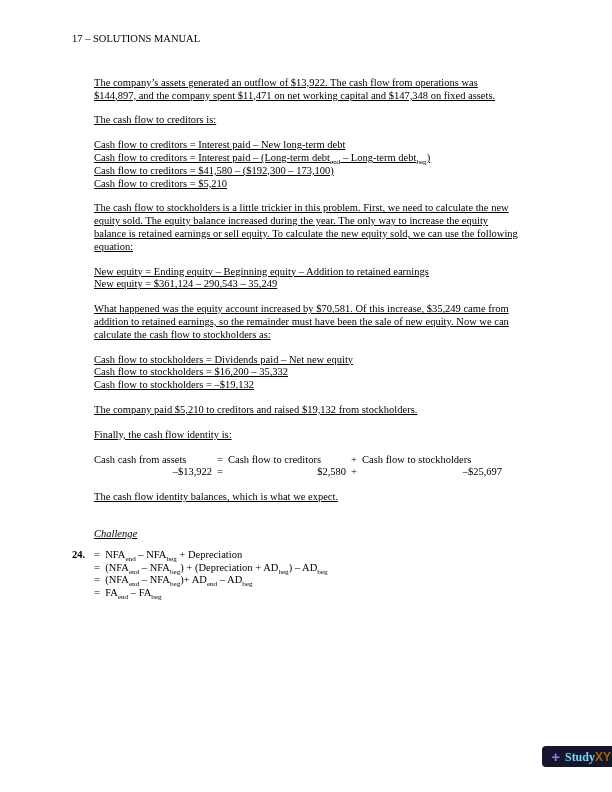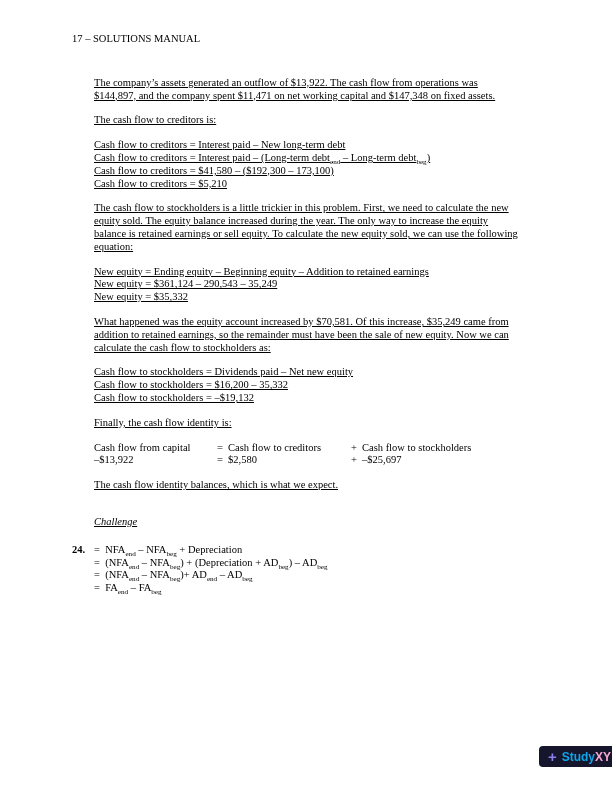--- a/index.html
+++ b/index.html
@@ -16,41 +16,41 @@
   }
   .doc{position:absolute;left:72px;top:33px;width:448px;}
   .hdr{margin:0 0 31px 0;}
   .blk{margin:0 0 12px 0;}
   .ind{margin-left:22px;width:426px;text-decoration:underline;}
   .eq{white-space:pre-wrap;}
   sub{font-size:0.68em;line-height:0;margin-top:8px;}
   table.identity{border-collapse:collapse;margin-left:22px;}
   table.identity td{padding:0;vertical-align:top;}
   table.identity tr.r1 td{text-align:left;}
-  table.identity tr.r2 td{text-align:left;}
+  table.identity tr.r2 td{text-align:right;}
   td.c1{width:118px;} td.c2{width:16px;text-align:center !important;}
   td.c3{width:118px;} td.c4{width:16px;text-align:center !important;}
   td.c5{width:140px;}
-  .challenge{font-style:italic;text-decoration:underline;margin:24px 0 15px 22px;}
+  .challenge{font-style:italic;text-decoration:underline;margin:24px 0 8px 22px;}
   .qrow{display:flex;margin:0 0 12px 0;}
   .qnum{width:22px;font-weight:bold;flex:none;}
   .qlabel{width:94px;flex:none;}
   .qletter{width:16px;flex:none;font-style:italic;}
   .qtext{flex:1;}
   .eqcol{flex:1;}
   .footer-badge{
     position:absolute;right:35px;bottom:25px;
     height:21px;display:flex;align-items:center;gap:5px;
     background:#15152b;border-radius:4px;padding:0 9px;
     font-family:"Liberation Sans", sans-serif;
   }
   .plus{color:#8a7ff0;font-size:15px;font-weight:bold;line-height:1;}
   .brand{font-size:12px;font-weight:bold;line-height:1;}
-  .brand .w{color:#0ea5e9;}
-  .brand .xy{color:#f9a8d4;}
+  .brand .w{color:#7dd3fc;font-family:Liberation Serif, serif;}
+  .brand .xy{color:#a16207;}
 </style>
 </head>
 <body>
 
 <div class="page">
   <div class="doc">
 
     <div class="hdr">17 – SOLUTIONS MANUAL</div>
 
     <div class="blk ind">The company’s assets generated an outflow of $13,922. The cash flow from operations was $144,897, and the company spent $11,471 on net working capital and $147,348 on fixed assets.</div>
@@ -62,38 +62,38 @@
       <div class="eq">Cash flow to creditors = Interest paid – (Long-term debt<sub>end</sub> – Long-term debt<sub>beg</sub>)</div>
       <div class="eq">Cash flow to creditors = $41,580 – ($192,300 – 173,100)</div>
       <div class="eq">Cash flow to creditors = $5,210</div>
     </div>
 
     <div class="blk ind">The cash flow to stockholders is a little trickier in this problem. First, we need to calculate the new equity sold. The equity balance increased during the year. The only way to increase the equity balance is retained earnings or sell equity. To calculate the new equity sold, we can use the following equation:</div>
 
     <div class="blk ind">
       <div class="eq">New equity = Ending equity – Beginning equity – Addition to retained earnings</div>
       <div class="eq">New equity = $361,124 – 290,543 – 35,249</div>
-      <div class="eq">New equity = $35,332</div>
     </div>
 
     <div class="blk ind">What happened was the equity account increased by $70,581. Of this increase, $35,249 came from addition to retained earnings, so the remainder must have been the sale of new equity. Now we can calculate the cash flow to stockholders as:</div>
 
     <div class="blk ind">
       <div class="eq">Cash flow to stockholders = Dividends paid – Net new equity</div>
       <div class="eq">Cash flow to stockholders = $16,200 – 35,332</div>
       <div class="eq">Cash flow to stockholders = –$19,132</div>
     </div>
 
+    <div class="blk ind">The company paid $5,210 to creditors and raised $19,132 from stockholders.</div>
 
     <div class="blk ind">Finally, the cash flow identity is:</div>
 
     <table class="identity blk">
       <tbody>
           <tr class="r1">
-        <td class="c1">Cash flow from capital</td>
+        <td class="c1">Cash cash from assets</td>
         <td class="c2">=</td>
         <td class="c3">Cash flow to creditors</td>
         <td class="c4">+</td>
         <td class="c5">Cash flow to stockholders</td>
       </tr>
       <tr class="r2">
         <td class="c1">–$13,922</td>
         <td class="c2">=</td>
         <td class="c3">$2,580</td>
         <td class="c4">+</td>

